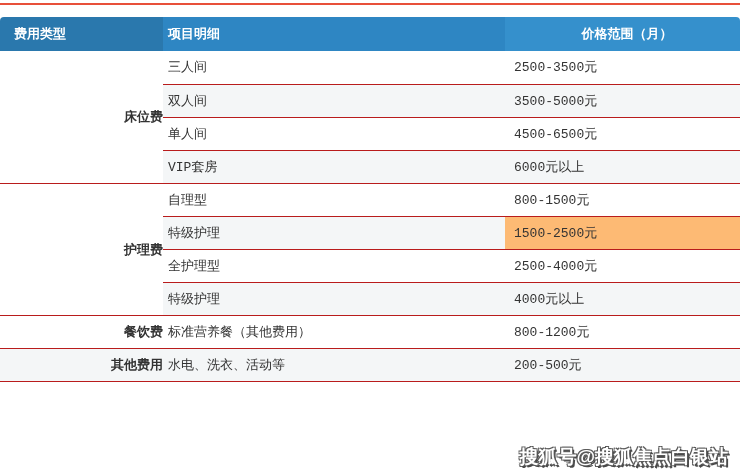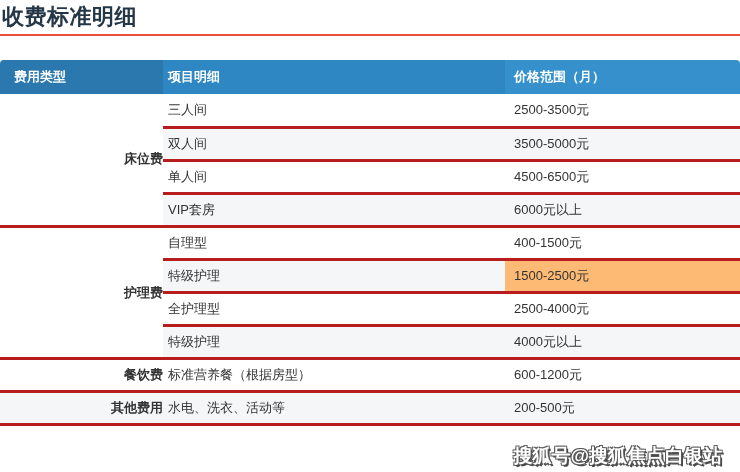--- a/index.html
+++ b/index.html
@@ -31,76 +31,76 @@
     margin-top: 3px;
     background: #e8503a;
   }
   .page-subtitle {
     margin: 17px 0 0 2px;
     font-size: 13px;
     line-height: 16px;
     color: #333333;
   }
   table.fee-table {
-    margin-top: 24px;
+    margin-top: 12px;
     width: 740px;
     border-collapse: collapse;
     table-layout: fixed;
+    font-family: Liberation Mono, monospace;
   }
   table.fee-table thead th {
     height: 34px;
     color: #ffffff;
     font-size: 13px;
     font-weight: bold;
     text-align: left;
     vertical-align: middle;
     padding: 0;
   }
   table.fee-table thead th:first-child  { border-top-left-radius: 4px; }
-  table.fee-table thead th:last-child   { border-top-right-radius: 4px; }
+  table.fee-table thead th:last-child   { border-top-right-radius: 4px; text-align: center; }
   table.fee-table tbody tr { height: 33.1px; }
   table.fee-table tbody tr.striped td { background: #f4f6f7; }
   table.fee-table td {
     font-size: 13px;
     color: #333333;
     vertical-align: middle;
     padding: 0;
-    border-bottom: 3px solid #b91c1c;
+    border-bottom: 1px solid #b91c1c;
     background: #ffffff;
   }
   
   .pad-c1 { padding-left: 14px !important; }
   .pad-c2 { padding-left: 5px  !important; }
   .pad-c3 { padding-left: 9px  !important; }
   td.cat { font-weight: bold; text-align: right; }
   .watermark {
     position: absolute;
     top: 441px;
-    right: 18px;
+    right: 12px;
     font-size: 19px;
     line-height: 26px;
     font-weight: bold;
     color: #ffffff;
     white-space: nowrap;
     letter-spacing: 0px;
     text-shadow:
       -1px -1px 0 #5a5a5a,
        1px -1px 0 #5a5a5a,
       -1px  1px 0 #5a5a5a,
        1px  1px 0 #4a4a4a,
        2px  2px 0 #4a4a4a;
     pointer-events: none;
   }
 </style>
 </head>
 <body>
 
 <div class="page">
 
-  <h1 class="page-title">收费标准明细</h1>
 
   <div class="title-divider" style="background: rgb(232, 80, 58);"></div>
 
 
   <table class="fee-table">
     <colgroup>
       <col style="width:163px">
       <col style="width:342px">
       <col style="width:235px">
     </colgroup>
@@ -125,38 +125,38 @@
           <td class="pad-c2">单人间</td>
           <td class="pad-c3">4500-6500元</td>
         </tr>
         <tr class="striped">
           <td class="pad-c2" style="background: rgb(244, 246, 247);">VIP套房</td>
           <td class="pad-c3" style="background: rgb(244, 246, 247);">6000元以上</td>
         </tr>
         <tr>
           <td rowspan="4" class="cat pad-c1">护理费</td>
           <td class="pad-c2">自理型</td>
-          <td class="pad-c3">400-1500元</td>
+          <td class="pad-c3">800-1500元</td>
         </tr>
         <tr class="striped">
           <td class="pad-c2" style="background: rgb(244, 246, 247);">特级护理</td>
           <td class="pad-c3" style="background: #fdba74;">1500-2500元</td>
         </tr>
         <tr>
           <td class="pad-c2">全护理型</td>
           <td class="pad-c3">2500-4000元</td>
         </tr>
         <tr class="striped">
           <td class="pad-c2" style="background: rgb(244, 246, 247);">特级护理</td>
           <td class="pad-c3" style="background: rgb(244, 246, 247);">4000元以上</td>
         </tr>
         <tr>
           <td rowspan="1" class="cat pad-c1">餐饮费</td>
-          <td class="pad-c2">标准营养餐（根据房型）</td>
-          <td class="pad-c3">600-1200元</td>
+          <td class="pad-c2">标准营养餐（其他费用）</td>
+          <td class="pad-c3">800-1200元</td>
         </tr>
         <tr class="striped">
           <td rowspan="1" class="cat pad-c1" style="background: rgb(244, 246, 247);">其他费用</td>
           <td class="pad-c2" style="background: rgb(244, 246, 247);">水电、洗衣、活动等</td>
           <td class="pad-c3" style="background: rgb(244, 246, 247);">200-500元</td>
         </tr>
       </tbody>
   </table>
 
   <div class="watermark">搜狐号@搜狐焦点白银站</div>

